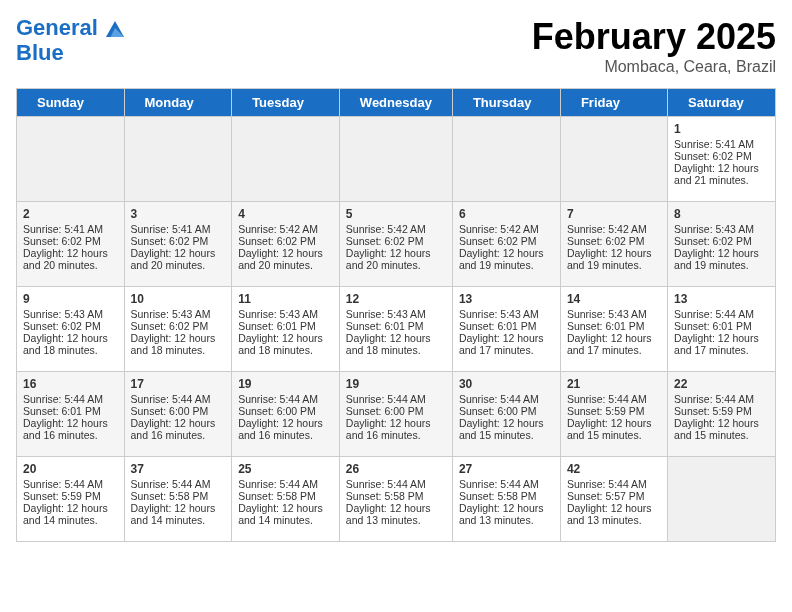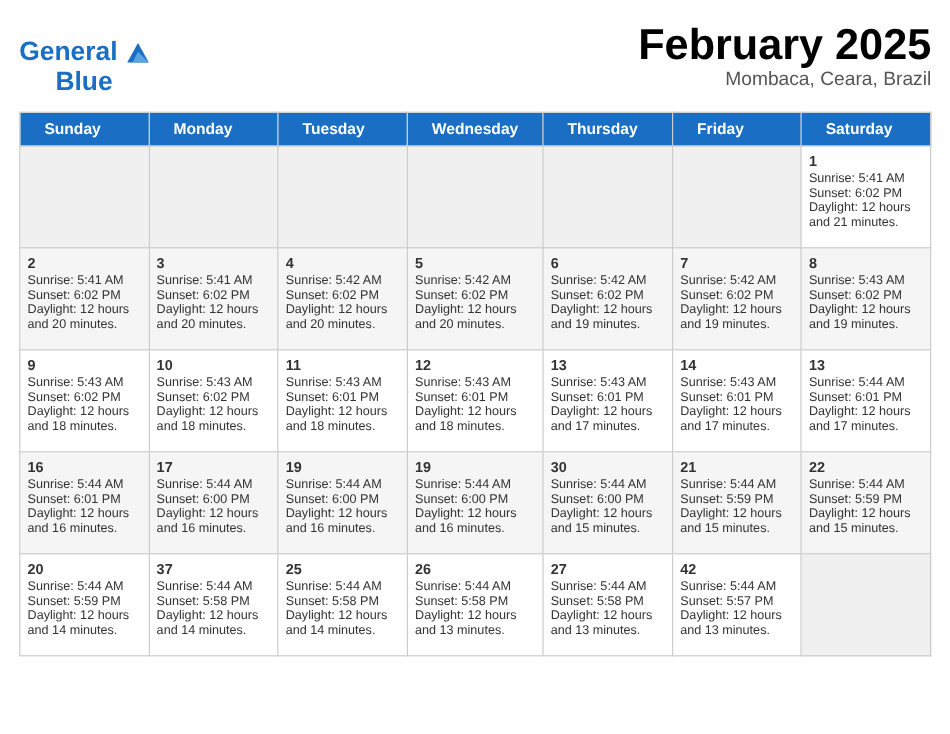--- a/index.html
+++ b/index.html
@@ -87,30 +87,30 @@
     .empty {
       background: #f0f0f0 !important;
     }
   </style>
 </head>
 <body>
 
 <div class="header">
   <div class="logo">
     <div>
-      <div style="display:flex;align-items:center;margin-top:15px;">
+      <div style="display:flex;align-items:center;">
         <span class="logo-text">
           <span>General</span>
           <svg class="logo-icon" viewBox="0 0 20 18" fill="none" xmlns="http://www.w3.org/2000/svg" style="display:inline-block;vertical-align:middle;">
             <polygon points="0,18 10,0 20,18" fill="#1a6fc4"></polygon>
             <polygon points="5,18 10,8 20,18" fill="#5ba3e0"></polygon>
           </svg>
         </span>
       </div>
-      <div style="font-size:22px;font-weight:bold;color:#1a6fc4;text-align:center;">Blue</div>
+      <div style="font-size:22px;font-weight:bold;color:#1a6fc4;">Blue</div>
     </div>
   </div>
   <div class="title-block">
     <div class="calendar-title">February 2025</div>
     <div class="calendar-subtitle">Mombaca, Ceara, Brazil</div>
   </div>
 </div>
 
 <table>
   <thead>

